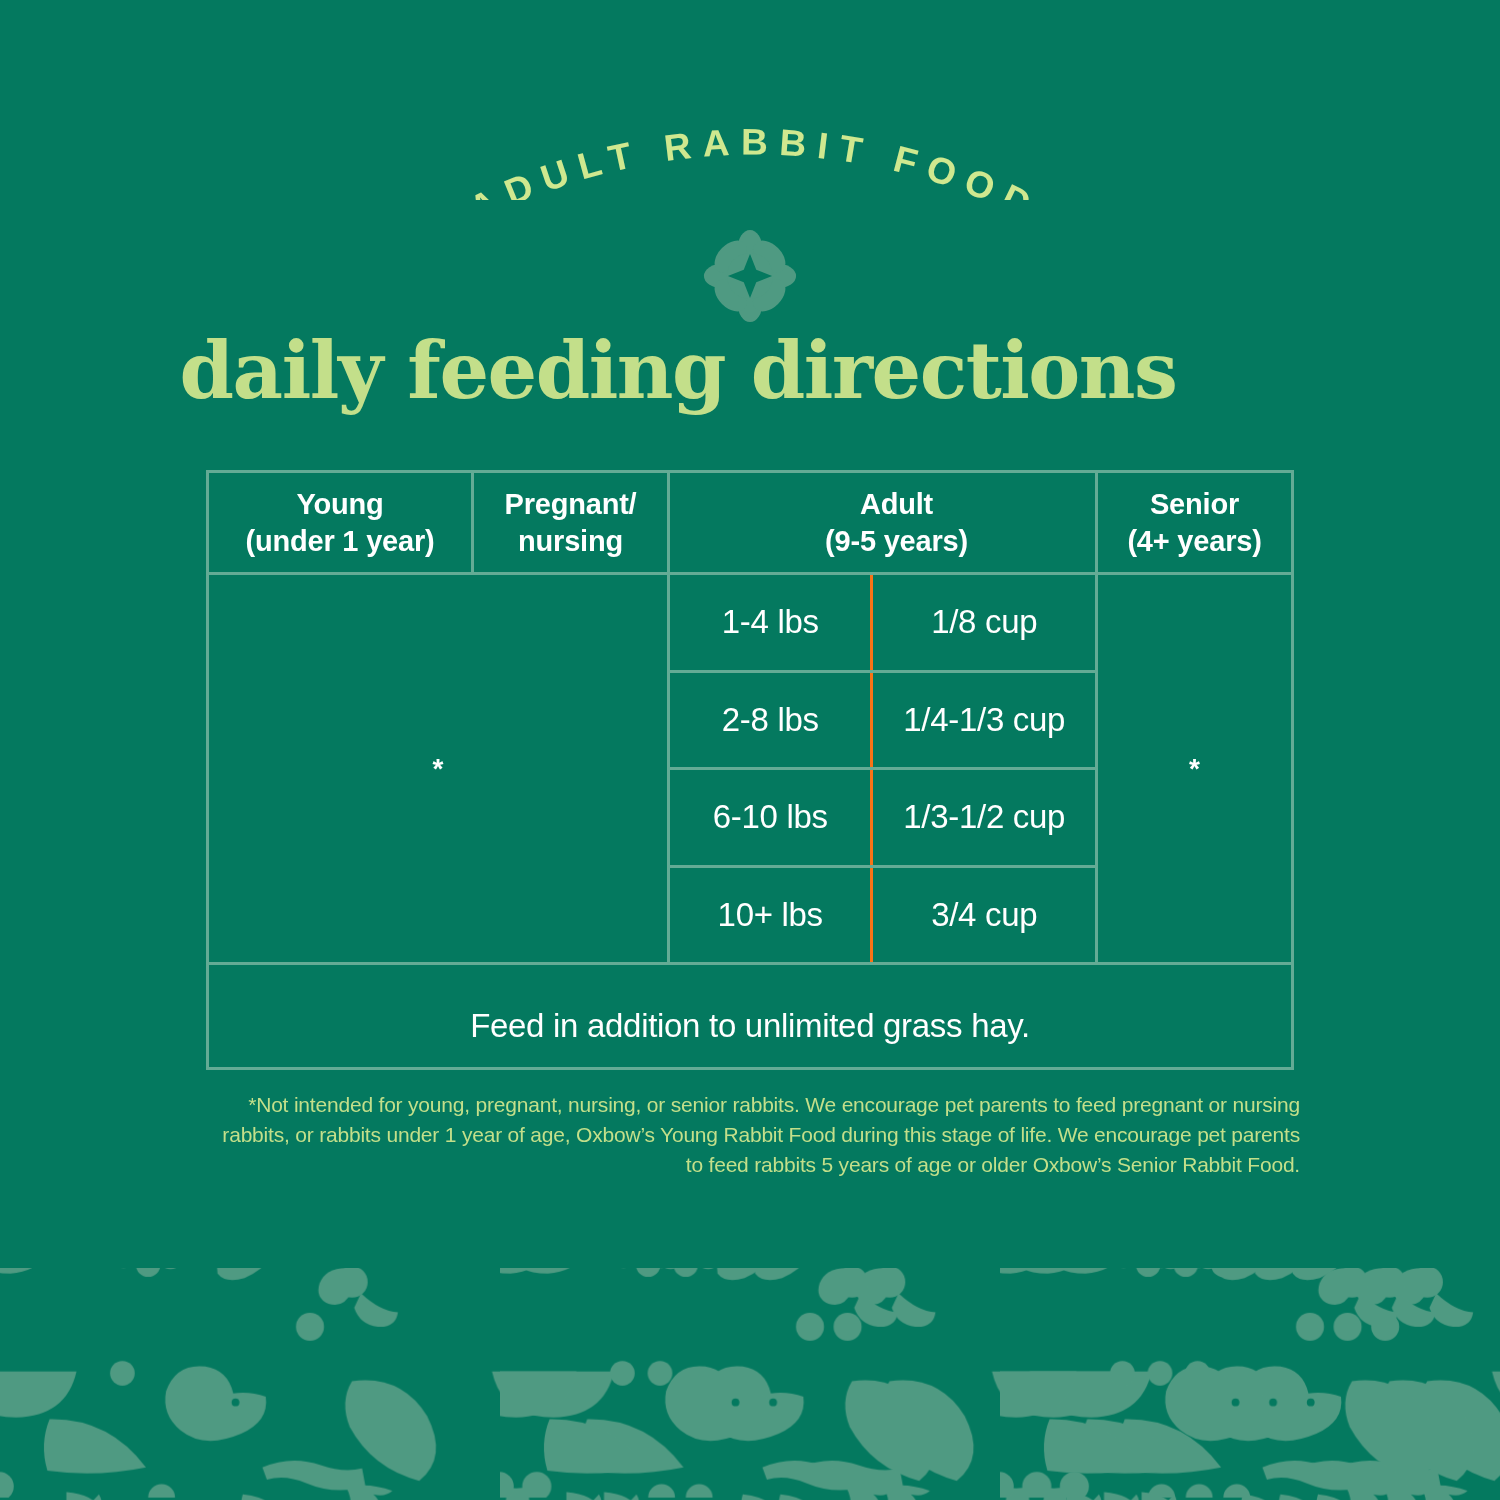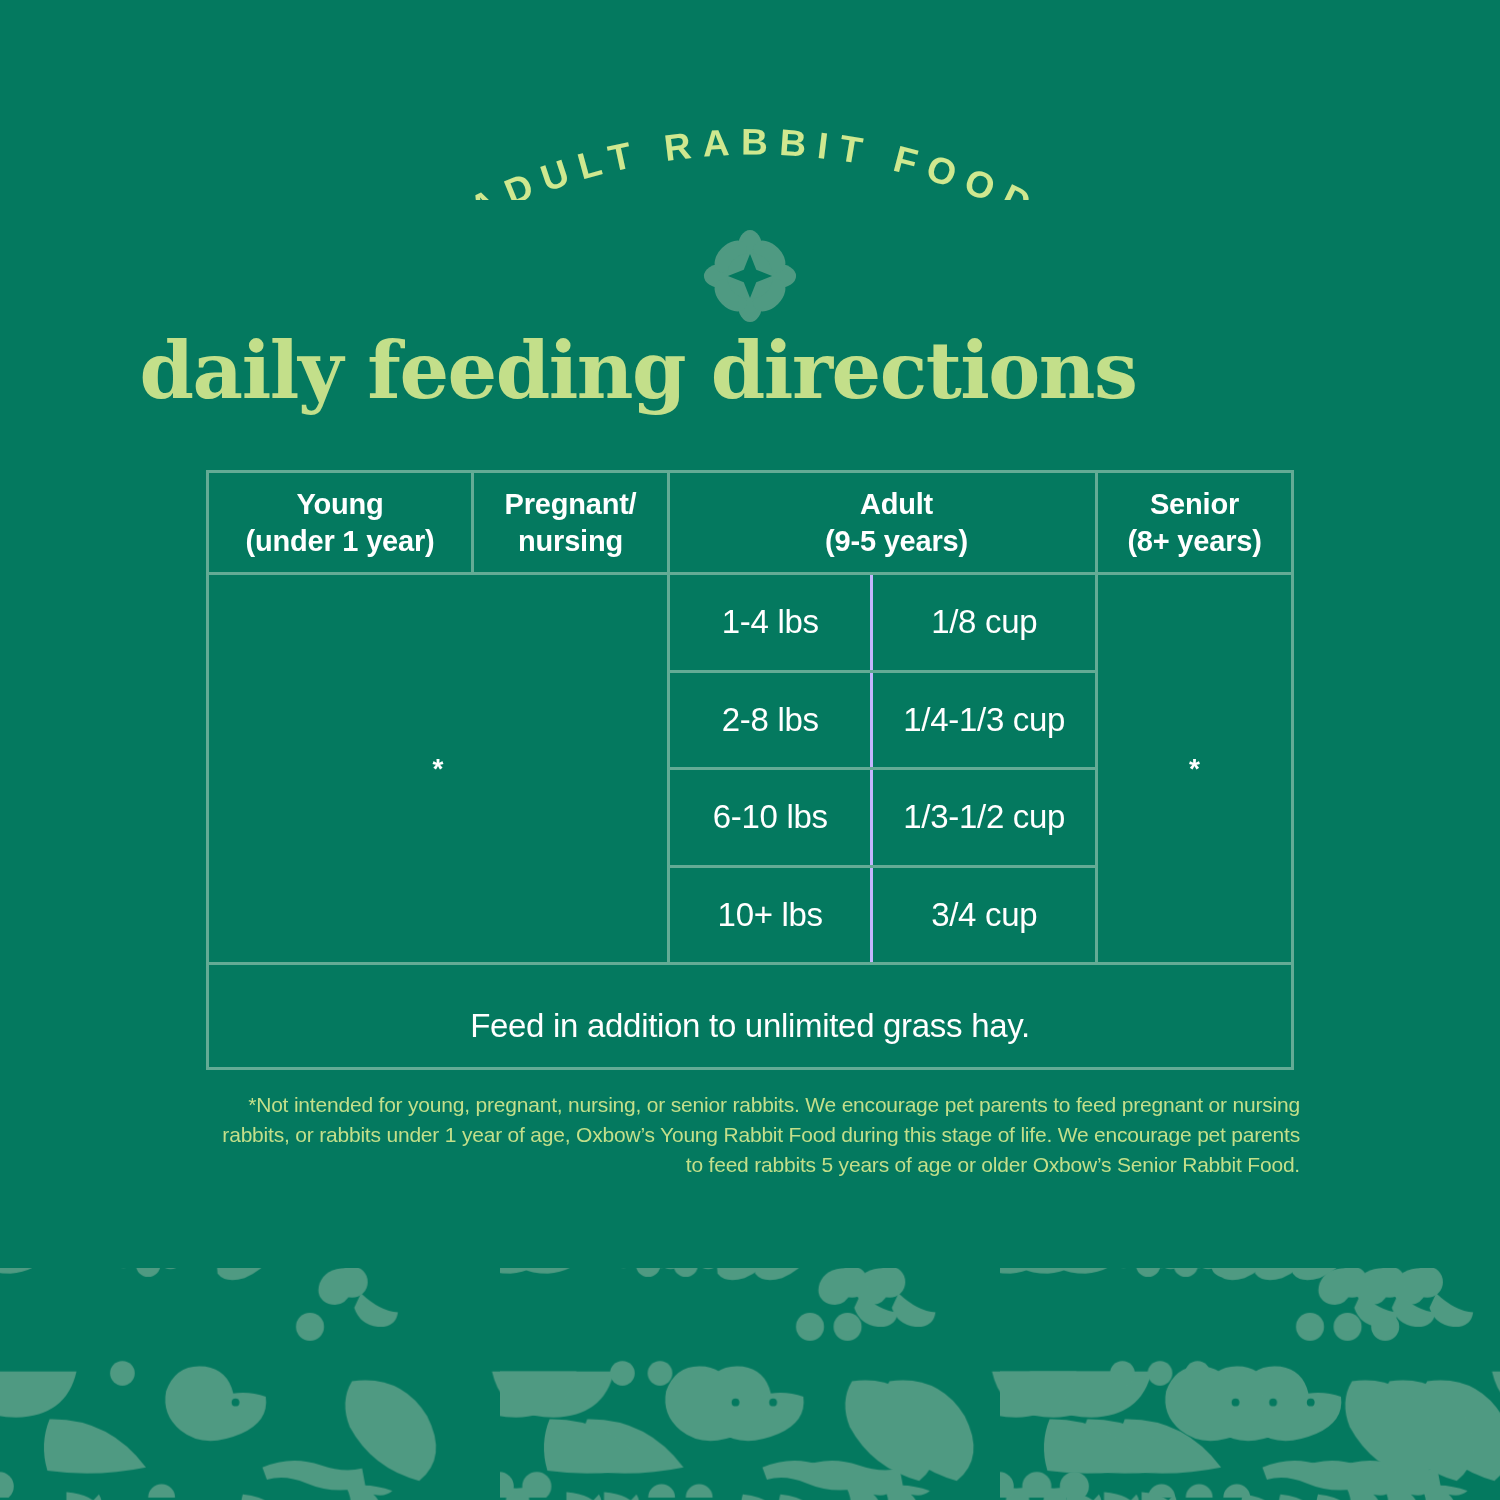--- a/index.html
+++ b/index.html
@@ -60,20 +60,21 @@
     top: 332px;
     width: 1276px;
     text-align: center;
     color: #c3df8a;
     font-family: "DejaVu Serif", "Liberation Serif", serif;
     font-weight: 700;
     font-size: 78px;
     letter-spacing: -1.5px;
     line-height: 1;
     white-space: nowrap;
+    padding-left: 40px;
   }
 
   
   .table {
     position: absolute;
     left: 206px;
     top: 470px;
     width: 1088px;
     height: 600px;
     box-sizing: border-box;
@@ -150,21 +151,21 @@
     box-sizing: border-box;
     display: flex;
     align-items: center;
     justify-content: center;
     color: #ffffff;
     font-size: 33px;
     font-weight: 400;
     letter-spacing: -0.3px;
     white-space: nowrap;
   }
-  .adult-cell.weight { width: 240px; border-right: 3px solid #c4b5fd; }
+  .adult-cell.weight { width: 240px; border-right: 3px solid #f97316; }
   .adult-cell.amount { width: 262px; }
 
   .tfoot {
     position: absolute;
     left: 0;
     top: 492px;
     width: 1082px;
     height: 122px;
     display: flex;
     align-items: center;
@@ -245,21 +246,21 @@
       <div class="th th-pregnant">
         <span>Pregnant/</span>
         <span>nursing</span>
       </div>
       <div class="th th-adult">
         <span>Adult</span>
         <span>(9-5 years)</span>
       </div>
       <div class="th th-senior">
         <span>Senior</span>
-        <span>(8+ years)</span>
+        <span>(4+ years)</span>
       </div>
     </div>
 
     <div class="tbody">
 
       <div class="cell-merged cell-young-preg">*</div>
 
       <div class="adult-grid">
         <div class="adult-row">
           <div class="adult-cell weight">1-4 lbs</div>

